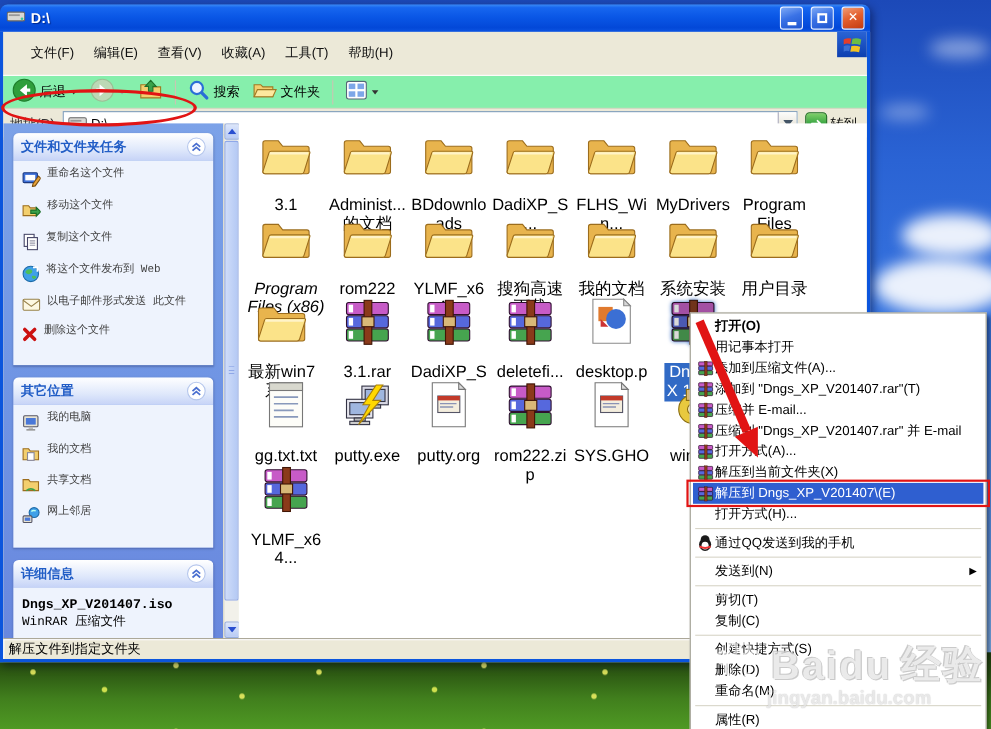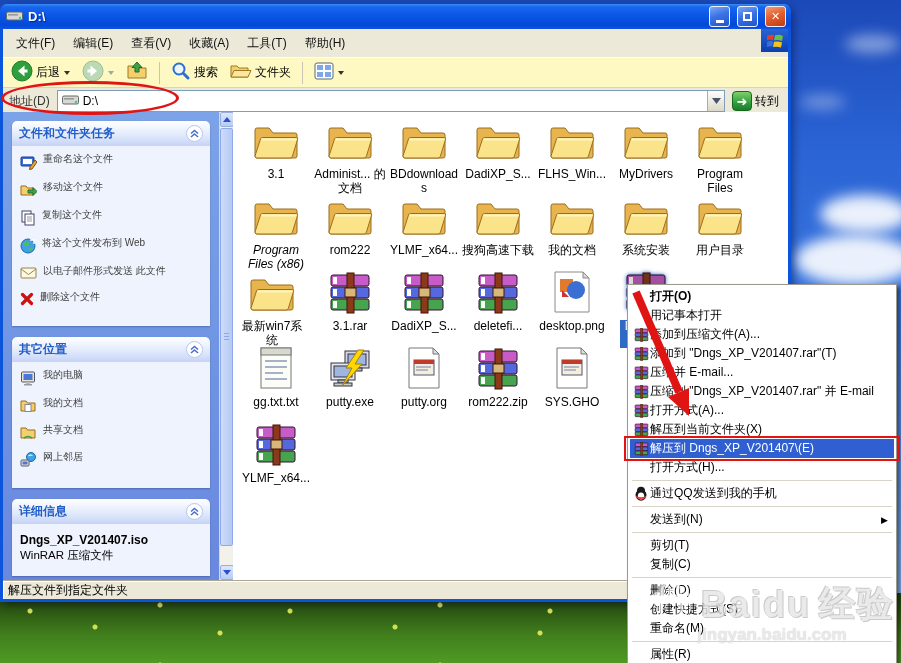--- a/index.html
+++ b/index.html
@@ -27,62 +27,62 @@
   .winbtn { width:21px; height:21px; border:1px solid #eef3ff; border-radius:3px; margin-left:2px;
     display:flex; align-items:center; justify-content:center; color:#fff; font-size:11px; font-weight:bold; line-height:1; }
   .winbtn.min,.winbtn.max { background:linear-gradient(160deg,#7ea9f5 0%,#3a72e6 45%,#1e55cf 100%); }
   .winbtn.close { background:linear-gradient(160deg,#f09d77 0%,#e4602f 45%,#c23a10 100%); }
   .winbtn .mindash { width:8px; height:3px; background:#fff; margin-top:9px; }
   .winbtn .maxsq { width:9px; height:9px; border:2px solid #fff; }
 
   .winbody { position:absolute; top:25px; left:0; right:0; bottom:0;
     border-left:3px solid #0b55dd; border-right:3px solid #0b55dd; border-bottom:3px solid #0b55dd; background:#ECE9D8; }
 
-  .menubar { height:29px; display:flex; align-items:center; font-size:12px; background:#ECE9D8; border-bottom:1px solid #fff; padding-left:4px; position:relative; }
+  .menubar { height:40px; display:flex; align-items:center; font-size:12px; background:#ECE9D8; border-bottom:1px solid #fff; padding-left:16px; position:relative; }
   .menubar .mitem { padding:3px 9px; color:#111; cursor:default; }
   .winflag { position:absolute; right:0; top:0; width:27px; height:23px; background:linear-gradient(180deg,#2a63d4,#0c3fb0); display:flex; align-items:center; justify-content:center; }
 
-  .toolbar { height:30px; display:flex; align-items:center; gap:4px; padding:0 4px; background:#fef9c3; border-bottom:1px solid #d8d4c4; font-size:12px; }
+  .toolbar { height:30px; display:flex; align-items:center; gap:4px; padding:0 4px; background:#86efac; border-bottom:1px solid #d8d4c4; font-size:12px; }
   .tbtn { display:flex; align-items:center; gap:3px; padding:2px 4px; border-radius:3px; }
   .tsep { width:1px; height:22px; background:#c9c5b2; margin:0 3px; }
   .caret { width:0; height:0; border-left:3px solid transparent; border-right:3px solid transparent; border-top:4px solid #333; margin-left:1px; }
   .caret.dis { border-top-color:#9aa; }
 
   .addressbar { height:28px; display:flex; align-items:center; padding:3px 4px; background:#ECE9D8; border-bottom:2px solid #cfcbbb; font-size:12px; gap:5px; }
   .addr-label { color:#333; padding:0 2px; }
   .addr-combo { flex:1; height:22px; background:#fff; border:1px solid #7F9DB9; display:flex; align-items:center; padding-left:4px; gap:4px; position:relative; }
   .addr-combo .val { font-size:12px; color:#000; flex:1; }
   .combo-btn { width:17px; height:20px; background:linear-gradient(180deg,#fdfdfb,#dcd8c8); border-left:1px solid #aab; display:flex; align-items:center; justify-content:center; }
   .gobtn { display:flex; align-items:center; gap:3px; padding:1px 5px 1px 2px; }
   .goicon { width:20px; height:20px; border-radius:4px; background:linear-gradient(180deg,#7fd06a,#2f9e3c 60%,#1d7c2b); border:1px solid #19681f; color:#fff; font-weight:bold; display:flex; align-items:center; justify-content:center; font-size:13px; }
 
   
   .main { position:absolute; top:83px; left:0; right:0; bottom:19px; display:flex; overflow:hidden; }
-  .taskpane { width:216px; background:linear-gradient(180deg,#7CA2E8 0%,#7095e4 50%,#6988de 100%); padding:9px 9px 0 9px; overflow:hidden; }
+  .taskpane { width:200px; background:linear-gradient(180deg,#7CA2E8 0%,#7095e4 50%,#6988de 100%); padding:9px 9px 0 9px; overflow:hidden;font-family:Liberation Mono, monospace; }
   .panel { margin-bottom:11px; border-radius:5px 5px 0 0; overflow:hidden; box-shadow:0 1px 2px rgba(0,0,40,.25); }
   .panel-h { height:25px; background:linear-gradient(180deg,#ffffff 0%,#dfe8fb 60%,#c6d3f7 100%); display:flex; align-items:center; justify-content:space-between; padding:0 7px; }
   .panel-h .pt { color:#215DC6; font-weight:bold; font-size:12px; }
   .chev { width:17px; height:17px; border-radius:50%; background:#fff; border:1px solid #b5c6ec; display:flex; align-items:center; justify-content:center; }
   .panel-b { background:#eef3fd; padding:7px 6px 9px 8px; }
   .task { display:flex; gap:6px; margin-bottom:7px; align-items:flex-start; }
   .task .tl { color:#404040; font-size:10px; line-height:1.25; }
   .details-b { background:#eef3fd; padding:8px 7px 12px 8px; font-size:11.5px; color:#000; line-height:1.35; }
   .details-b .fname { font-weight:bold; font-size:12px; }
 
   .vscroll { width:14px; background:#f2f1ea; position:relative; border-left:1px solid #dcd9c8; }
   .sbtn { position:absolute; left:0; width:14px; height:15px; background:linear-gradient(180deg,#dce6fb,#b9cbf5); border:1px solid #97aee0; border-radius:2px; display:flex; align-items:center; justify-content:center; }
   .sbtn.up { top:0; } .sbtn.down { bottom:0; }
   .sthumb { position:absolute; left:0; right:0; top:16px; bottom:34px; background:linear-gradient(90deg,#cfdcf9,#b4c9f4); border:1px solid #8fa8e8; border-radius:2px; }
   .sthumb::after { content:""; position:absolute; left:3px; right:3px; top:50%; height:7px; margin-top:-4px;
     background:repeating-linear-gradient(180deg,#8fa8e8 0 1px,transparent 1px 3px); }
 
   .filelist { flex:1; background:#fff; position:relative; }
   .fitem { position:absolute; width:74px; text-align:center; cursor:default; }
   .fitem .ficon { height:46px; display:flex; align-items:flex-end; justify-content:center; }
-  .fitem .flabel { font-size:12px; color:#000; line-height:1.15; margin-top:6px; word-break:break-word; padding:0 1px; }
+  .fitem .flabel { font-size:15px; color:#000; line-height:1.15; margin-top:16px; word-break:break-word; padding:0 1px; }
   .fitem.sel .flabel { background:#316AC5; color:#fff; display:inline-block; max-width:52px; word-break:break-all; }
   .fitem.sel .ficon svg { filter:brightness(.85) saturate(.9) drop-shadow(0 0 2px #316AC5); }
 
   .statusbar { position:absolute; left:0; right:0; bottom:0; height:19px; background:#ECE9D8; border-top:1px solid #aca899; font-size:12px; color:#000; display:flex; align-items:center; padding-left:5px; box-shadow:inset 1px 1px 0 #fff; }
 
   
   .ctxmenu { position:absolute; left:627px; top:284px; width:270px; z-index:50; background:#fff; border:1px solid #9c9a8c;
     box-shadow:3px 3px 4px rgba(0,0,0,.45); padding:2px; font-size:12px; }
   .cm-item { height:19px; display:flex; align-items:center; padding:0 6px 0 2px; color:#000; white-space:nowrap; }
   .cm-item .cm-ic { width:18px; display:flex; justify-content:center; align-items:center; flex-shrink:0; }
@@ -843,25 +843,25 @@
       <span class="cm-ic"></span>
       <span>剪切(T)</span>
     </div>
     <div class="cm-item">
       <span class="cm-ic"></span>
       <span>复制(C)</span>
     </div>
     <div class="cm-sep"></div>
     <div class="cm-item">
       <span class="cm-ic"></span>
+      <span>创建快捷方式(S)</span>
+    </div>
+    <div class="cm-item">
+      <span class="cm-ic"></span>
       <span>删除(D)</span>
-    </div>
-    <div class="cm-item">
-      <span class="cm-ic"></span>
-      <span>创建快捷方式(S)</span>
     </div>
     <div class="cm-item">
       <span class="cm-ic"></span>
       <span>重命名(M)</span>
     </div>
     <div class="cm-sep"></div>
     <div class="cm-item">
       <span class="cm-ic"></span>
       <span>属性(R)</span>
     </div>

